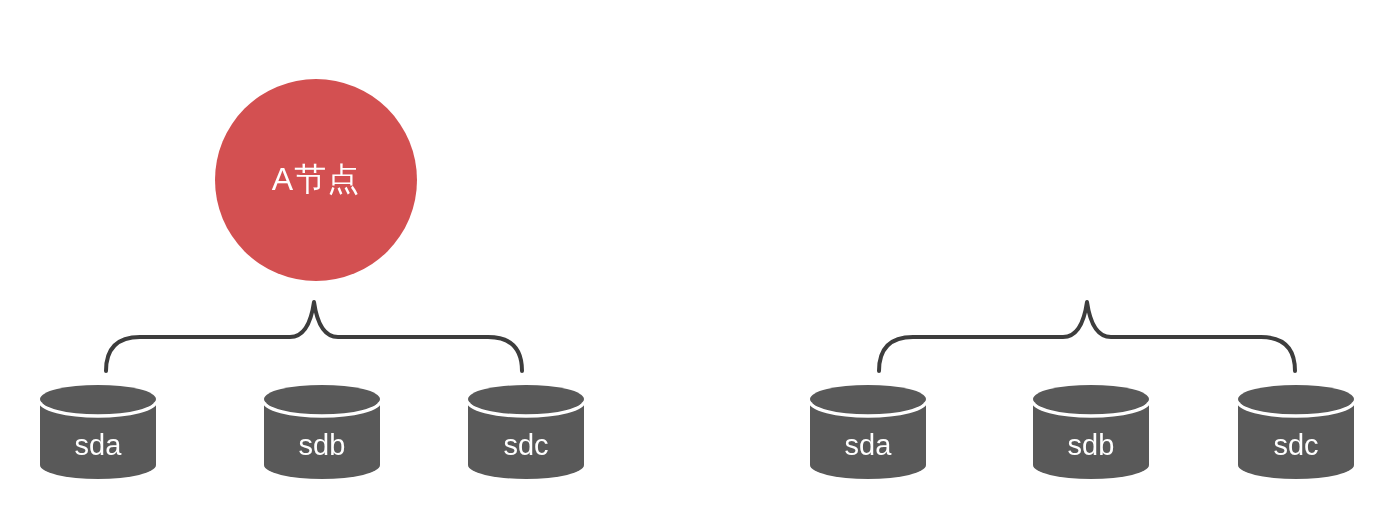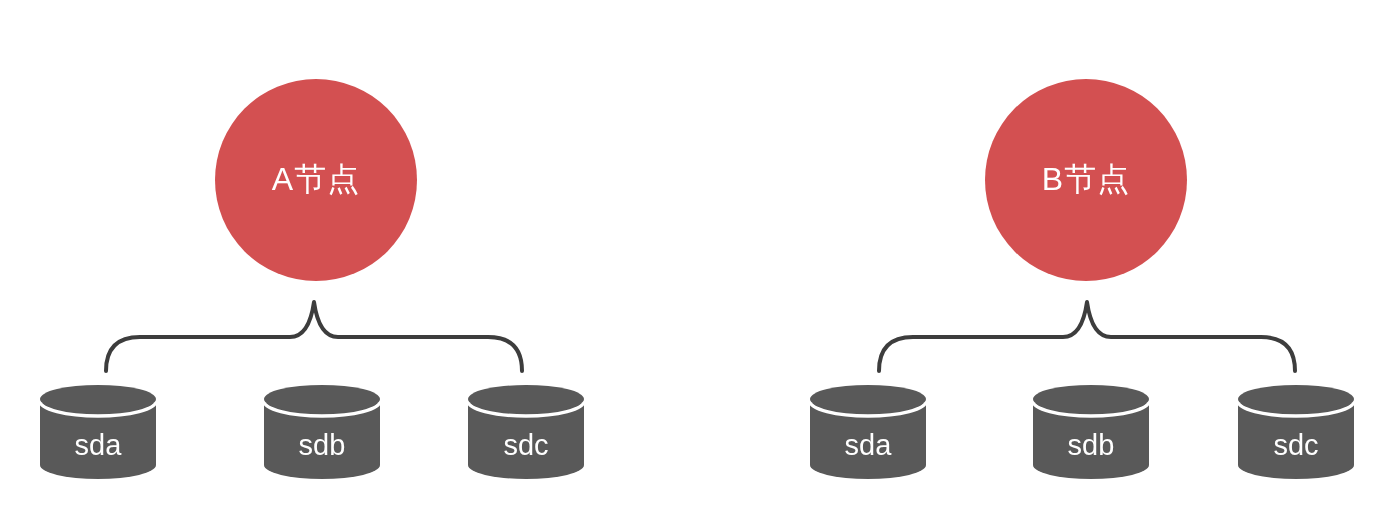--- a/index.html
+++ b/index.html
@@ -103,23 +103,20 @@
     <text class="disk-label" x="60" y="72">sdb</text>
   </svg>
 
   <svg class="disk-svg disk-a-sdc" viewBox="0 0 120 100">
     <path class="disk-shape" d="M2,20 V82 A58,14 0 0 0 118,82 V20 Z"></path>
     <path class="disk-arc" d="M2,18 A58,15 0 0 0 118,18"></path>
     <ellipse class="disk-shape" cx="60" cy="16" rx="58" ry="14"></ellipse>
     <text class="disk-label" x="60" y="72">sdc</text>
   </svg>
 
-  <div class="node-circle circle-b">
-    <span class="node-label">B节点</span>
-  </div>
 
   <svg class="brace-svg brace-b" viewBox="0 0 436 82">
     <path class="brace-path" d="M10,75 Q10,41 44,41 L194,41 Q213,41 218,6 Q223,41 242,41 L392,41 Q426,41 426,75"></path>
   </svg>
 
   <svg class="disk-svg disk-b-sda" viewBox="0 0 120 100">
     <path class="disk-shape" d="M2,20 V82 A58,14 0 0 0 118,82 V20 Z"></path>
     <path class="disk-arc" d="M2,18 A58,15 0 0 0 118,18"></path>
     <ellipse class="disk-shape" cx="60" cy="16" rx="58" ry="14"></ellipse>
     <text class="disk-label" x="60" y="72">sda</text>

